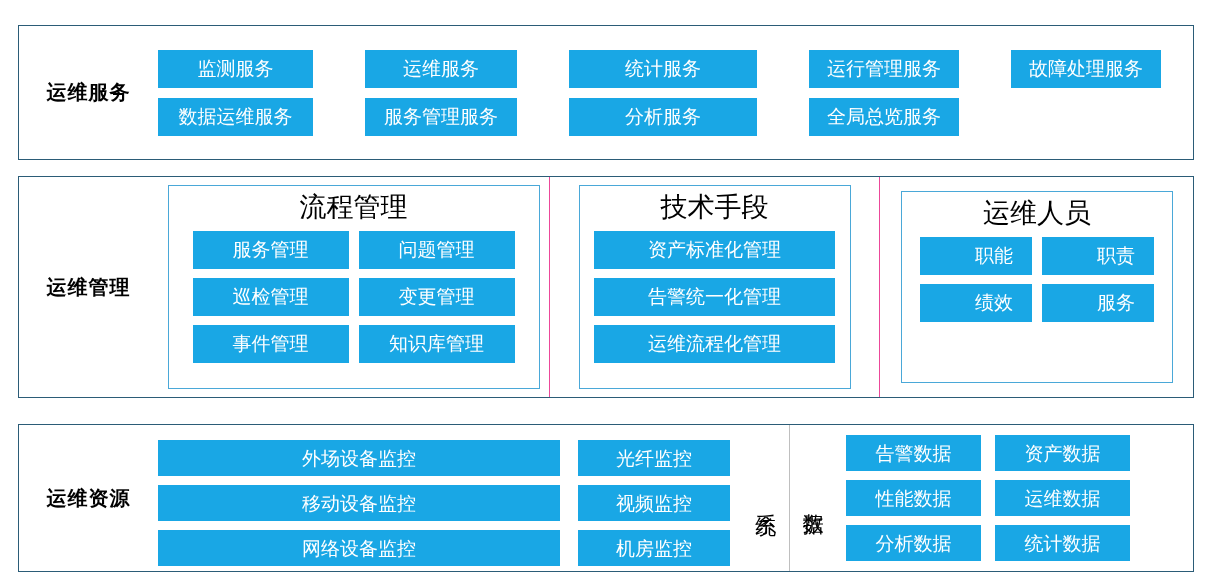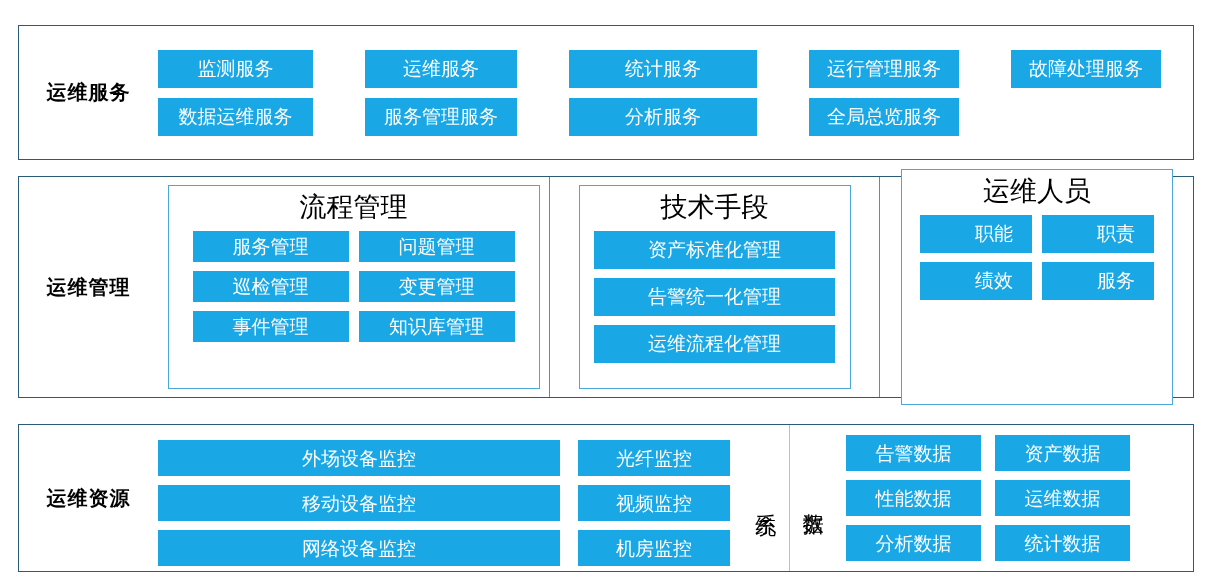--- a/index.html
+++ b/index.html
@@ -131,27 +131,27 @@
     line-height: 1.1;
     user-select: none;
   }
   .subbox-grid {
     display: grid;
     gap: 9px 10px;
   }
 
   #sub-process { width: 372px; height: 204px; }
   #sub-process .subbox-grid { grid-template-columns: 156px 156px; }
-  #sub-process .chip { height: 31px; }
+  #sub-process .chip { height: 38px; }
 
   #sub-tech { width: 272px; height: 204px; }
   #sub-tech .subbox-grid { grid-template-columns: 241px; }
   #sub-tech .chip { height: 38px; }
 
-  #sub-people { width: 272px; height: 236px; }
+  #sub-people { width: 272px; height: 192px; }
   #sub-people .subbox-grid { grid-template-columns: 112px 112px; }
   #sub-people .chip { height: 38px; padding-left: 36px; }
 
   
   #panel-resources {
     left: 18px;
     top: 424px;
     width: 1176px;
     height: 148px;
   }

